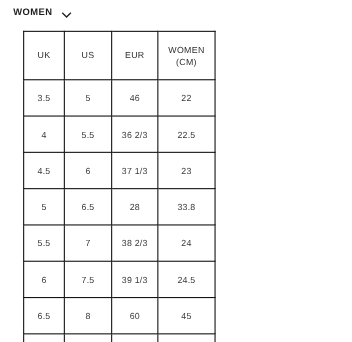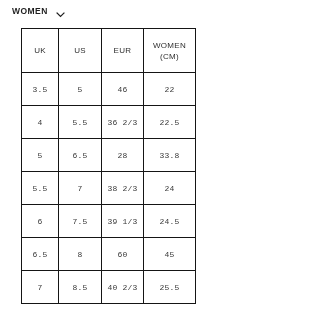--- a/index.html
+++ b/index.html
@@ -80,21 +80,20 @@
     font-size: 8px;
     letter-spacing: 0.3px;
     line-height: 11px;
     color: #2e2e2e;
   }
   table.size-table tbody td {
     height: 32px;
     font-size: 8px;
     letter-spacing: 0.2px;
     color: #3a3a3a;
-    font-family: Liberation Mono, monospace;
   }
   .th-sub {
     display: block;
   }
 </style>
 </head>
 <body>
 
 <div class="page">
 
@@ -139,20 +138,26 @@
           <td>46</td>
           <td>22</td>
         </tr>
         <tr>
           <td>4</td>
           <td>5.5</td>
           <td>36 2/3</td>
           <td>22.5</td>
         </tr>
         <tr>
+          <td>4.5</td>
+          <td>6</td>
+          <td>37 1/3</td>
+          <td>23</td>
+        </tr>
+        <tr>
           <td>5</td>
           <td>6.5</td>
           <td>28</td>
           <td>33.8</td>
         </tr>
         <tr>
           <td>5.5</td>
           <td>7</td>
           <td>38 2/3</td>
           <td>24</td>

